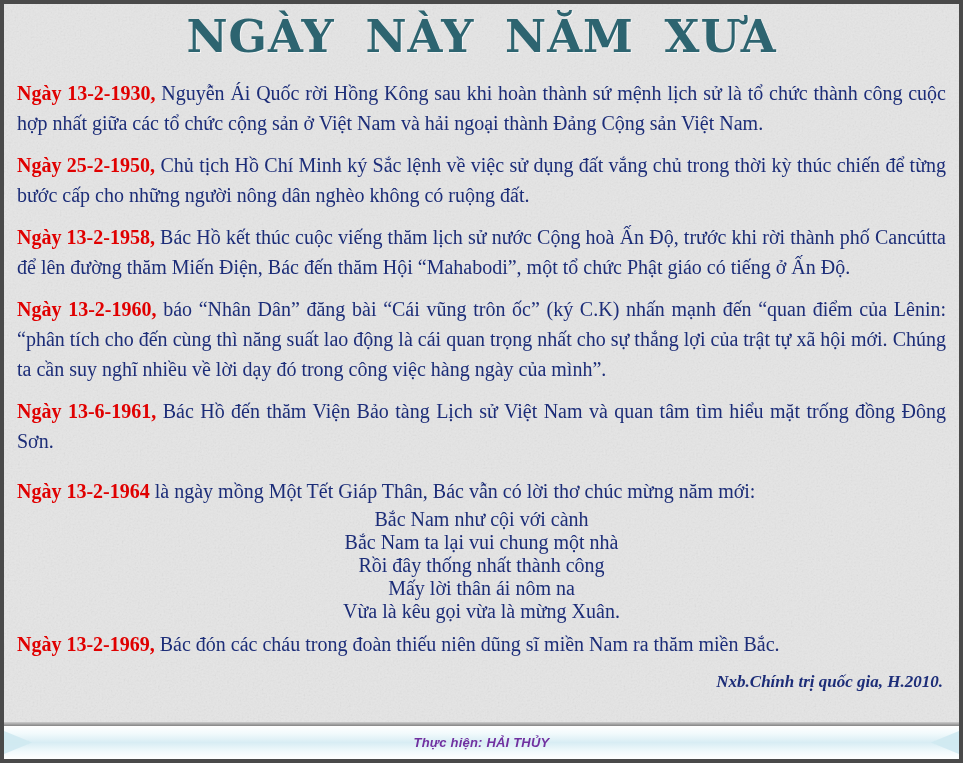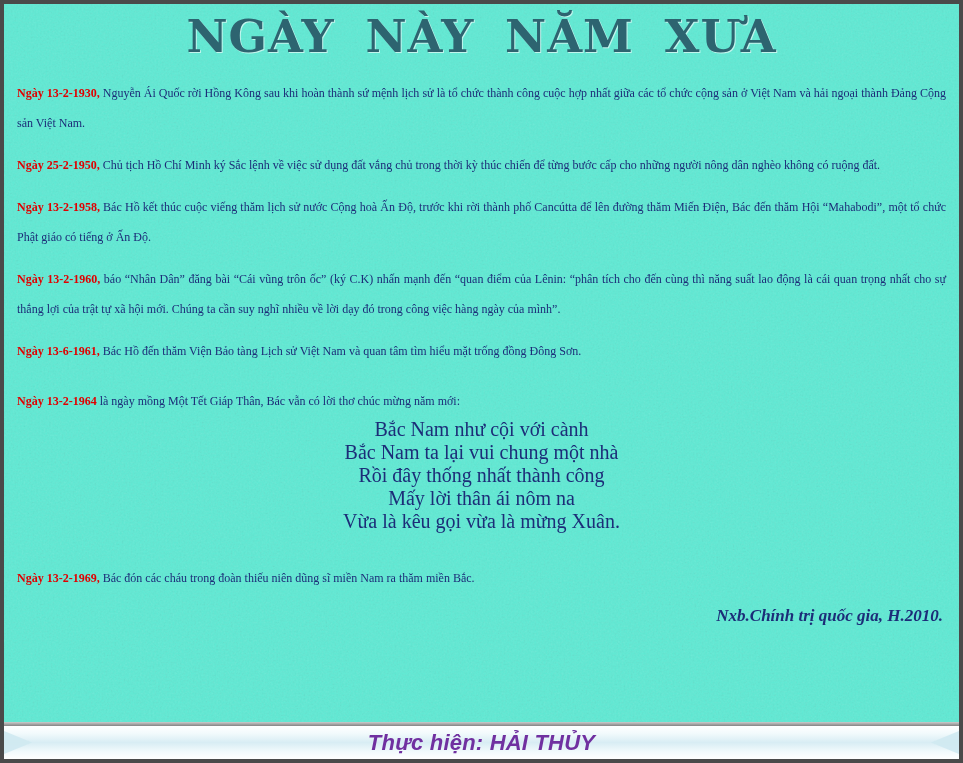--- a/index.html
+++ b/index.html
@@ -1,54 +1,54 @@
 <!DOCTYPE html>
 <html><head>
 <meta charset="utf-8">
 <style>
   html,body { margin:0; padding:0; background:#ffffff; }
   .page {
     position:relative; width:963px; height:763px; box-sizing:border-box;
-    border:4px solid #4a4a4a; background:#5eead4; overflow:hidden;
+    border:4px solid #4a4a4a; background:#e5e5e5; overflow:hidden;
     font-family:"Liberation Serif", serif;
   }
   .texture { position:absolute; left:0; top:0; width:100%; height:100%; pointer-events:none; }
   .content { position:relative; padding:0 13px; z-index:1; }
   .title {
     text-align:center; margin:8px 0 16px; font-family:"DejaVu Serif", serif;
     font-weight:700; font-size:45px; line-height:50px; color:#2d6470;
     letter-spacing:1px; word-spacing:14px;
     text-shadow:1px 1px 0 rgba(255,255,255,0.6);
   }
   .entry {
-    margin:0 0 12px; font-size:12px; line-height:30px; color:#1c2d78;
+    margin:0 0 12px; font-size:20px; line-height:30px; color:#1c2d78;
     text-align:justify;
   }
   .entry .date { color:#e00000; font-weight:700; }
   .poem {
     text-align:center; font-size:20px; line-height:23px; color:#1c2d78;
-    margin:2px 0 30px;
+    margin:2px 0 6px;
   }
   .citation {
     text-align:right; font-style:italic; font-weight:700; font-size:17px;
     line-height:22px; color:#1c2d78; margin-top:4px; padding-right:3px;
   }
   .footer { position:absolute; left:0; right:0; bottom:0; z-index:2; }
   .footer-divider { height:4px; background:linear-gradient(to bottom,#cccccc,#848484); }
   .footer-bar {
     position:relative; height:33px;
     background:linear-gradient(to bottom,#ffffff 0%,#f2fafc 22%,#d8edf4 50%,#f2fafc 78%,#ffffff 100%);
     display:flex; align-items:center; justify-content:center;
   }
   .bar-end { position:absolute; top:5px; bottom:5px; width:28px; background:#cfe9f1; opacity:.9; }
   .bar-end.left  { left:0;  clip-path:polygon(0 0, 100% 50%, 0 100%); }
   .bar-end.right { right:0; clip-path:polygon(100% 0, 0 50%, 100% 100%); }
   .footer-credit {
     font-family:"Liberation Sans", sans-serif; font-weight:700; font-style:italic;
-    font-size:22px; color:#7030a0; letter-spacing:0.2px;
+    font-size:13px; color:#7030a0; letter-spacing:0.2px;
   }
 </style>
 </head>
 <body>
 
 <div class="page">
 
   <svg class="texture" width="963" height="763" xmlns="http://www.w3.org/2000/svg">
     <filter id="paperNoise">
       <feTurbulence type="fractalNoise" baseFrequency="0.55" numOctaves="2" seed="7"></feTurbulence>

